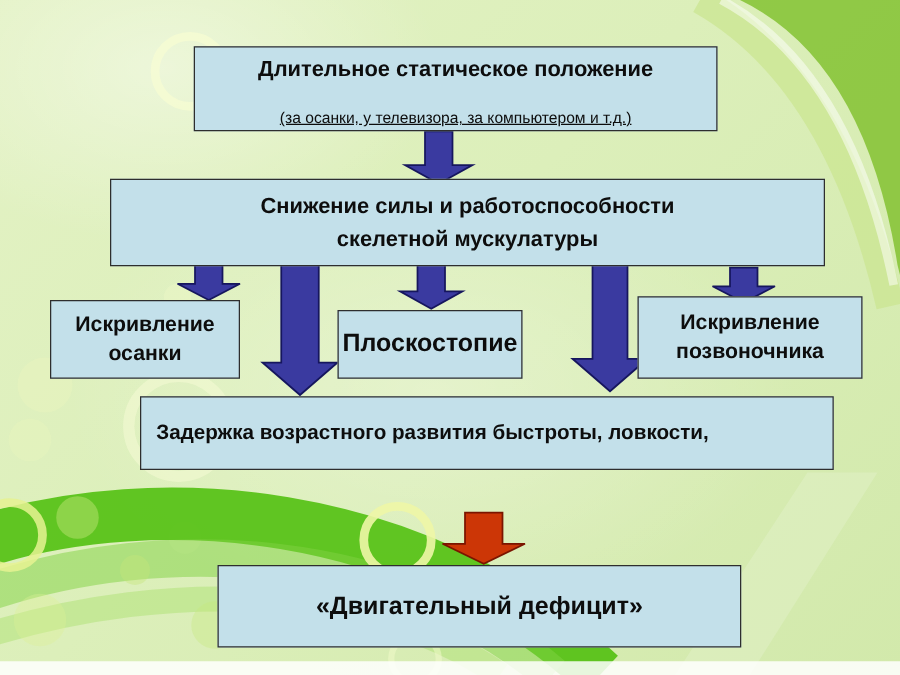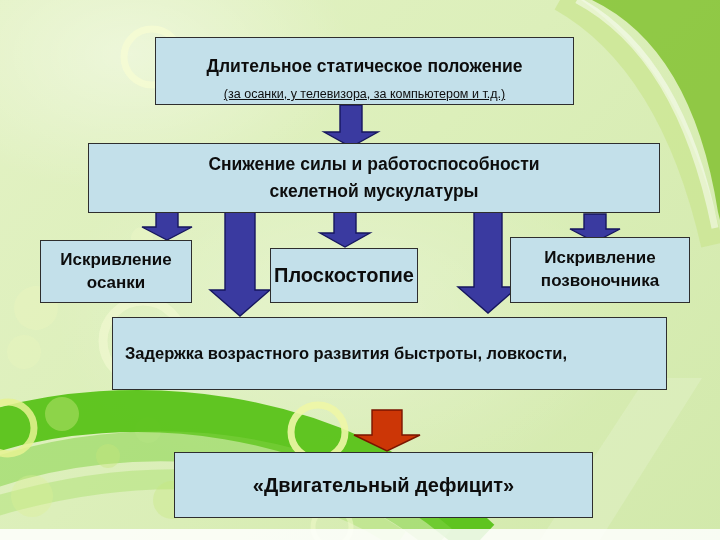--- a/index.html
+++ b/index.html
@@ -19,28 +19,28 @@
   .arrow-blue{fill:var(--arrow-blue,#3a3aa0);stroke:var(--arrow-blue-outline,#16165e);stroke-width:1.4;}
   .arrow-red{fill:var(--arrow-red,#cc3606);stroke:var(--arrow-red-outline,#7a1500);stroke-width:1.4;}
   .box{
     position:absolute;z-index:2;box-sizing:border-box;
     background:var(--box-fill,#c3e0ea);
     border:1.6px solid var(--box-border,#2e2e2e);
     color:var(--text-color,#0d0d0d);
     display:flex;flex-direction:column;align-items:center;justify-content:center;
     text-align:center;font-weight:bold;
   }
-  #box-static{left:155px;top:37px;width:419px;height:68px;justify-content:space-between;padding:18px 6px 3px;}
+  #box-static{left:155px;top:37px;width:419px;height:68px;justify-content:space-between;padding:7px 6px 3px;}
   #box-static .title{font-size:17.5px;line-height:1.15;}
   #box-static .subtitle{font-size:12.5px;font-weight:normal;text-decoration:underline;}
   #box-cause{left:88px;top:143px;width:572px;height:70px;font-size:17.5px;justify-content:space-evenly;padding:4px 6px;}
   #box-posture{left:40px;top:240px;width:152px;height:63px;font-size:17px;line-height:1.35;padding:2px 4px;}
   #box-flatfoot{left:270px;top:248px;width:148px;height:55px;font-size:20px;padding:10px 4px;}
   #box-spine{left:510px;top:237px;width:180px;height:66px;font-size:17px;line-height:1.35;padding:2px 4px;}
-  #box-delay{left:112px;top:317px;width:555px;height:73px;font-size:16.5px;line-height:1.55;align-items:flex-start;text-align:left;padding:4px 8px 4px 12px;}
+  #box-delay{left:112px;top:317px;width:555px;height:59px;font-size:16.5px;line-height:1.55;align-items:flex-start;text-align:left;padding:4px 8px 4px 12px;}
   #box-result{left:174px;top:452px;width:419px;height:66px;font-size:20px;padding:2px 6px;}
 </style>
 </head>
 <body>
 
 <div class="slide">
 
   <svg class="bg-layer" width="720" height="540" viewBox="0 0 720 540">
 
     <path d="M 592 0 Q 692 48 718 212 L 720 220 L 720 0 Z" fill="#8cc63f" opacity="0.95"></path>

